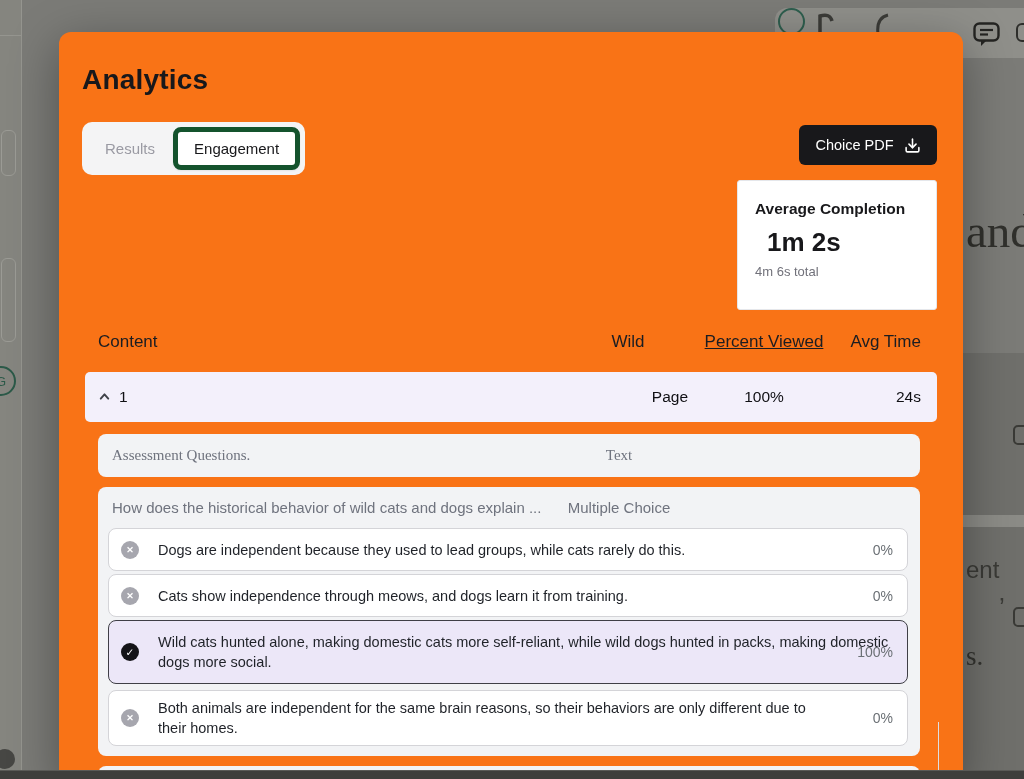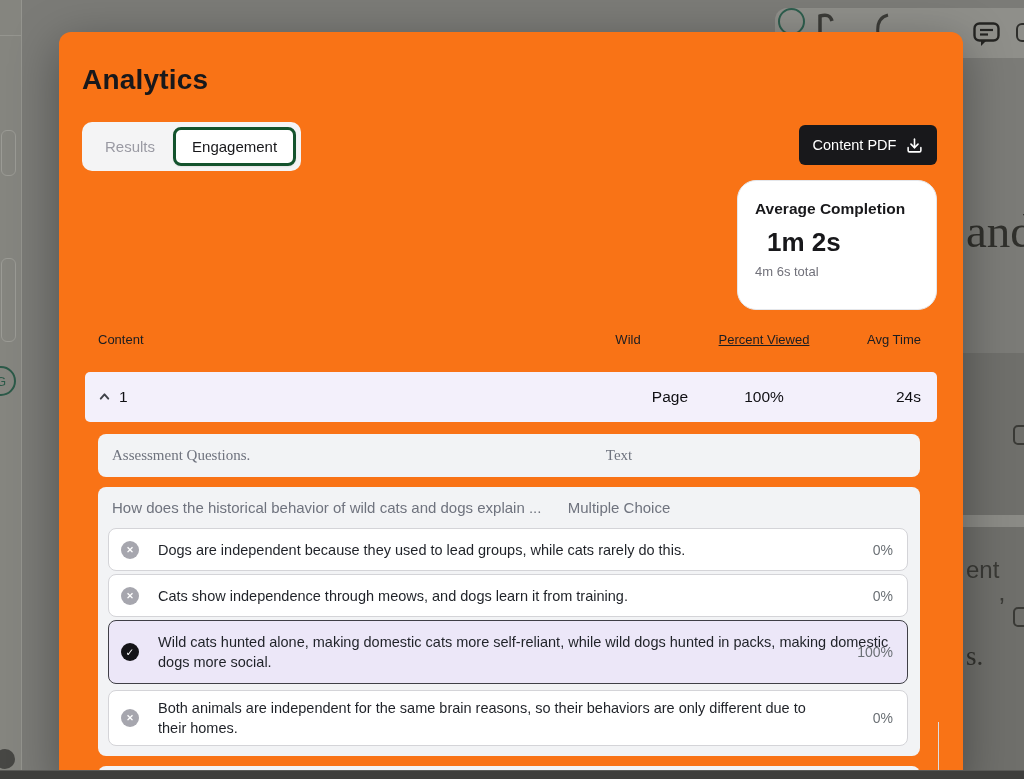--- a/index.html
+++ b/index.html
@@ -33,34 +33,34 @@
   .bg-fragicon { position:absolute; width:20px; height:20px; border:2px solid #3a3a36; border-radius:5px; }
 
   
   .modal { position:absolute; left:59px; top:32px; width:904px; height:751px; background:#f97316;
     border-radius:12px; box-shadow:0 12px 48px rgba(0,0,0,.35); z-index:5; }
   .modal-title { position:absolute; left:23px; top:32px; font-size:28px; font-weight:600; color:#18181b; letter-spacing:.2px; }
 
   .tabs { position:absolute; left:23px; top:90px; display:inline-flex; align-items:center;
     background:#f4f4f5; border-radius:10px; padding:5px; }
   .tab { font-size:15px; padding:9px 18px; border-radius:8px; color:#9a9aa3; cursor:pointer; white-space:nowrap; }
-  .tab.active { background:#ffffff; border:3px solid #14532d; color:#18181b; font-weight:500;
+  .tab.active { background:#ffffff; border:5px solid #14532d; color:#18181b; font-weight:500;
     box-shadow:0 1px 2px rgba(0,0,0,.07); padding:8px 16px; }
 
   .export-btn { position:absolute; left:740px; top:93px; width:138px; height:40px; background:#18181b; color:#fff;
     border:none; border-radius:6px; font-size:14.5px; font-weight:500; display:flex; align-items:center;
     justify-content:center; gap:10px; cursor:pointer; font-family:inherit; }
 
   .summary-card { position:absolute; left:678px; top:148px; width:200px; height:130px; background:#fff;
-    border:1px solid #e5e7eb; border-radius:19px; padding:19px 17px; }
+    border:1px solid #e5e7eb; border-radius:3px; padding:19px 17px; }
   .summary-title { font-size:15.5px; font-weight:600; color:#18181b; }
   .summary-value { font-size:26px; font-weight:700; color:#18181b; margin-top:9px;margin-left:12px; }
   .summary-sub { font-size:13px; color:#71717a; margin-top:6px; }
 
-  .tbl-header { position:absolute; left:0; top:300px; width:904px; height:20px; font-size:13px; color:#1b1d22; }
+  .tbl-header { position:absolute; left:0; top:300px; width:904px; height:20px; font-size:17px; color:#1b1d22; }
   .th-content { position:absolute; left:39px; }
   .th-type { position:absolute; left:509px; width:120px; text-align:center; }
   .th-pct { position:absolute; left:645px; width:120px; text-align:center;text-decoration:underline; }
   .th-time { position:absolute; right:42px; text-align:right; }
 
   .page-row { position:absolute; left:26px; top:340px; width:852px; height:50px; background:#f3f0fb;
     border-radius:5px; font-size:15.5px; color:#101014; cursor:pointer; }
   .page-row .chev { position:absolute; left:12px; top:17px; }
   .page-row .pr-content { position:absolute; left:34px; top:16px; }
   .page-row .pr-type { position:absolute; left:483px; width:120px; top:16px; text-align:right; }
@@ -141,21 +141,21 @@
 
   <div class="modal">
     <div class="modal-title">Analytics</div>
 
     <div class="tabs">
       <div class="tab">Results</div>
       <div class="tab active">Engagement</div>
     </div>
 
     <button class="export-btn">
-      <span>Content PDF</span>
+      <span>Choice PDF</span>
       <svg width="17" height="17" viewBox="0 0 24 24" fill="none" stroke="#ffffff" stroke-width="2.2" stroke-linecap="round" stroke-linejoin="round">
         <path d="M21 15v4a2 2 0 0 1-2 2H5a2 2 0 0 1-2-2v-4"></path>
         <polyline points="7 10 12 15 17 10"></polyline>
         <line x1="12" y1="15" x2="12" y2="3"></line>
       </svg>
     </button>
 
     <div class="summary-card">
       <div class="summary-title">Average Completion</div>
       <div class="summary-value">1m 2s</div>

